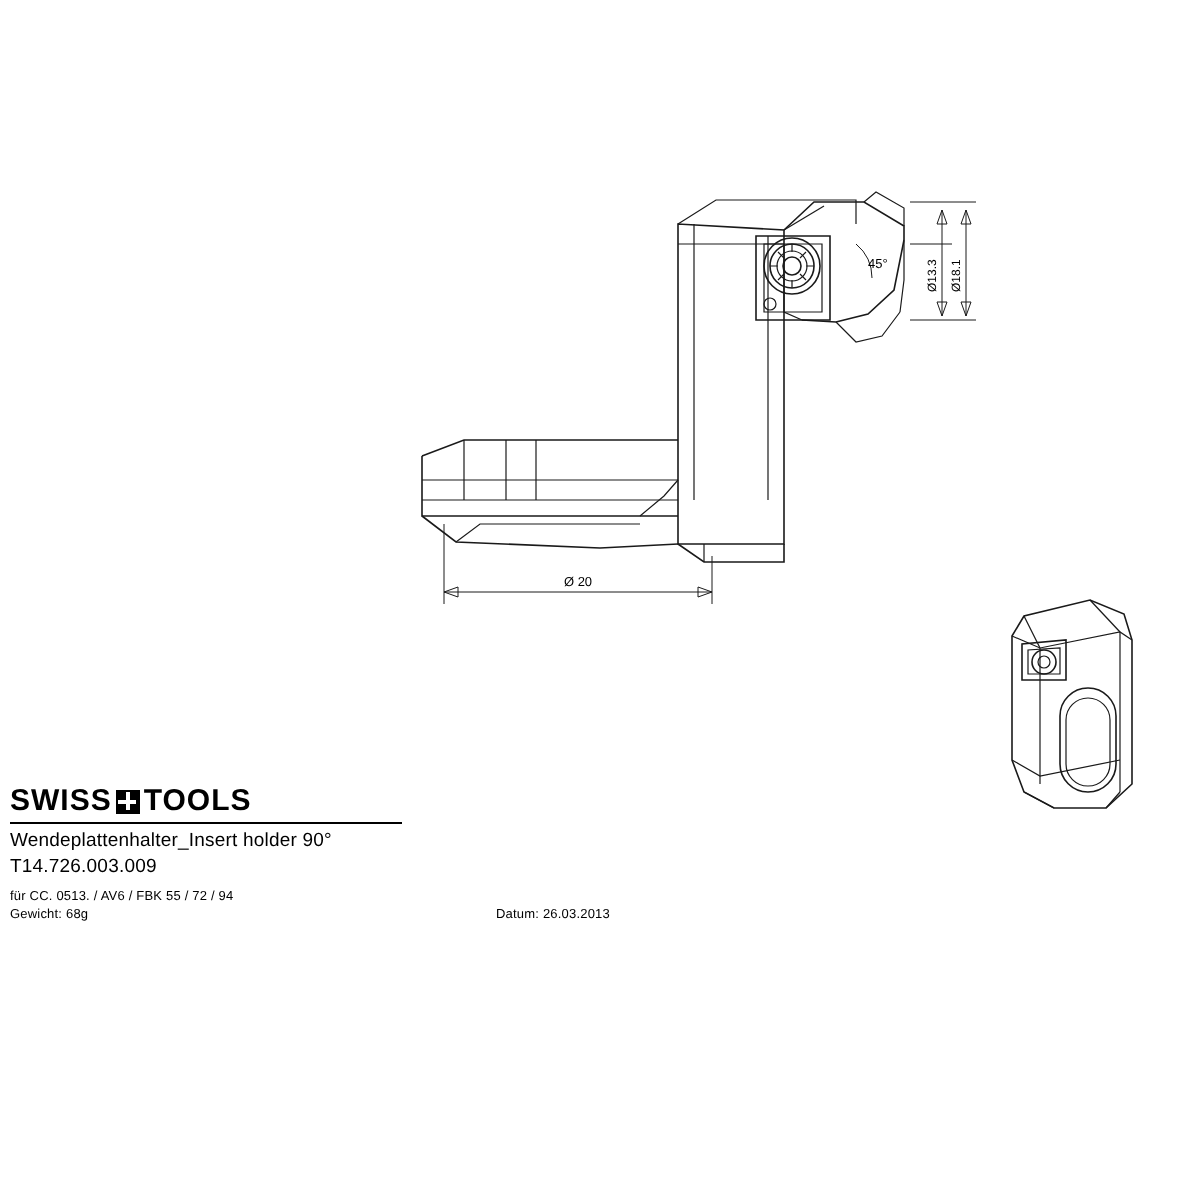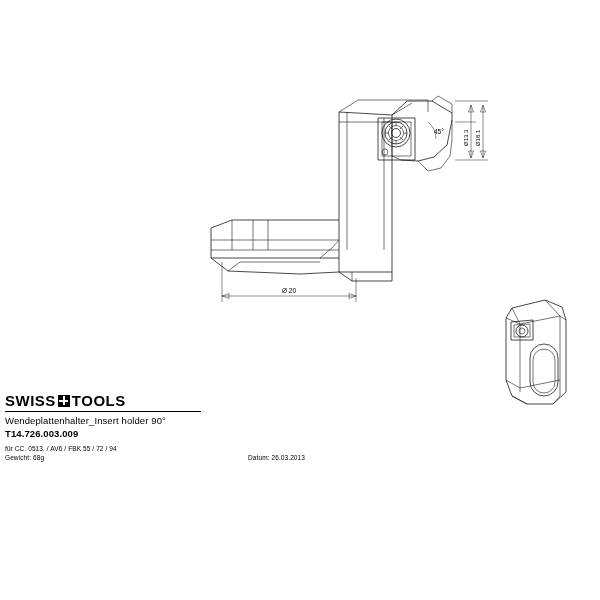--- a/index.html
+++ b/index.html
@@ -72,21 +72,21 @@
     margin: 3px 0 3px 0;
   }
   .desc {
     font-size: 9.5px;
     font-weight: normal;
     letter-spacing: 0.1px;
     line-height: 1.35;
   }
   .partno {
     font-size: 9.5px;
-    font-weight: bold;
+    font-weight: normal;
     letter-spacing: 0.1px;
     line-height: 1.35;
   }
   .smallrow {
     font-size: 6.5px;
     letter-spacing: 0.1px;
     margin-top: 3px;
     line-height: 1.5;
   }
   .meta-line {

